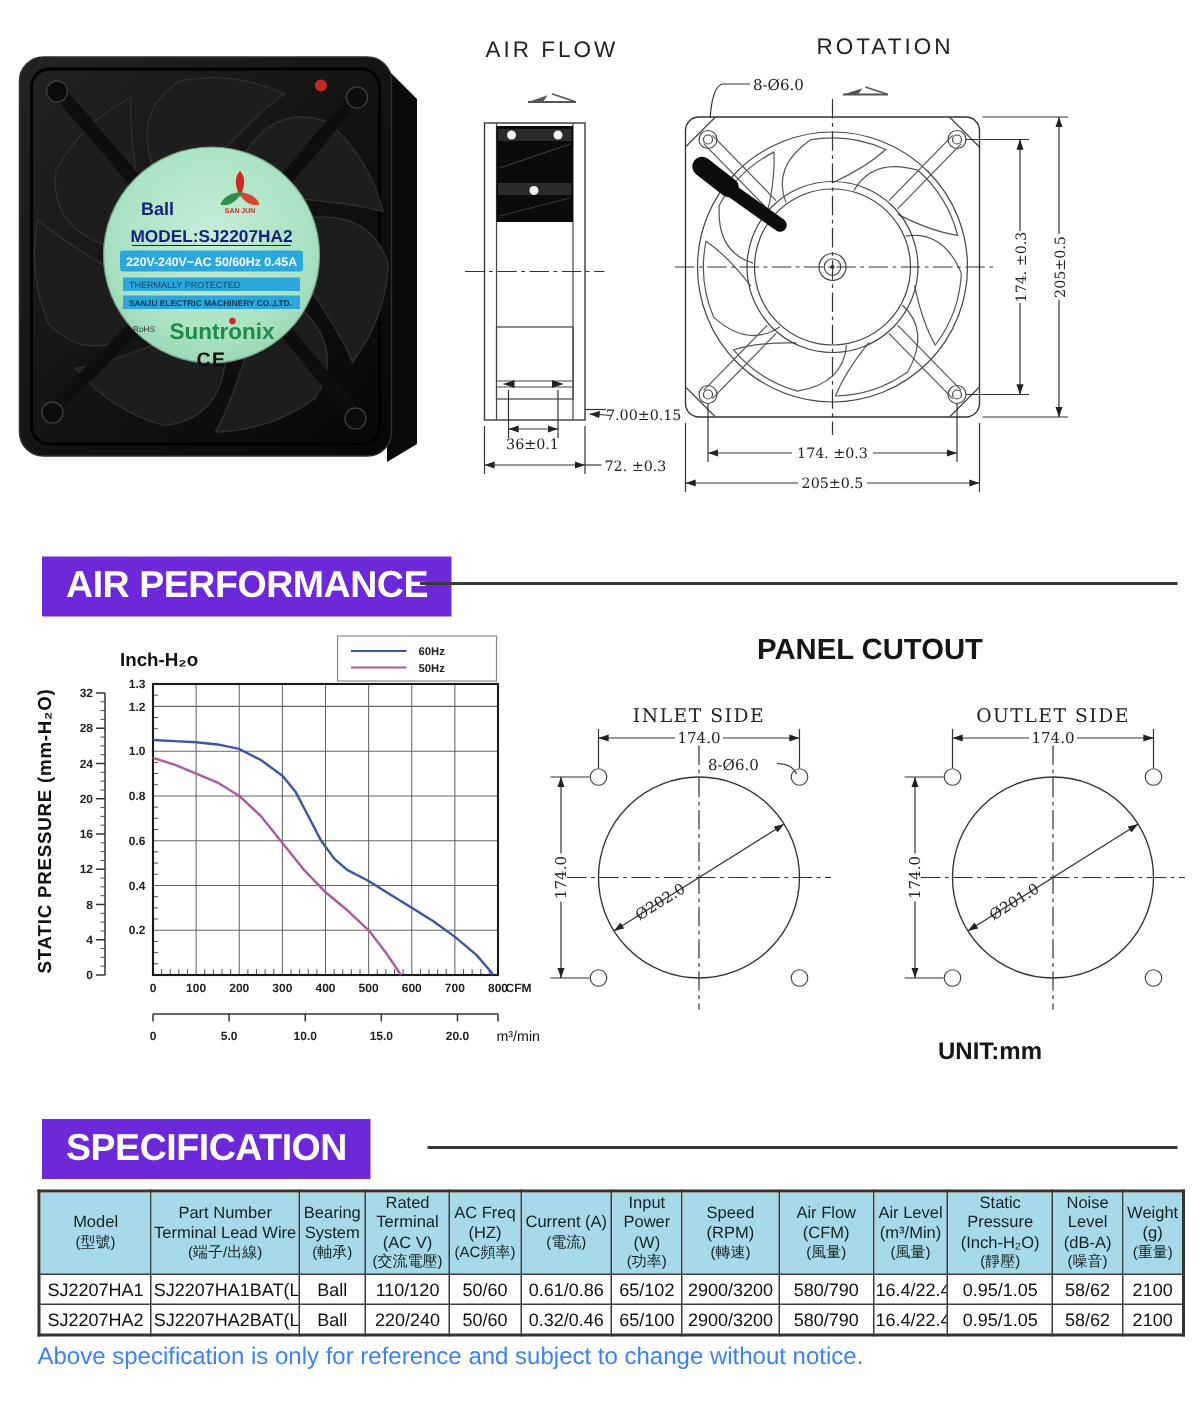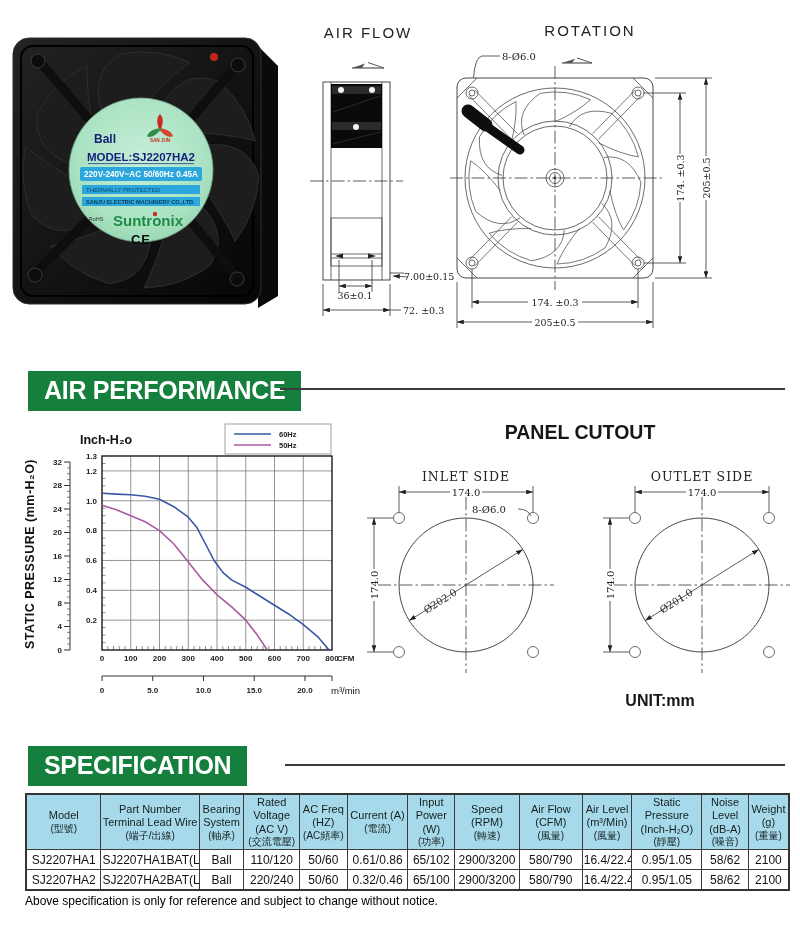--- a/index.html
+++ b/index.html
@@ -1,20 +1,20 @@
 <!DOCTYPE html>
 <html><head>
 <meta charset="utf-8">
 <style>
   html,body{margin:0;padding:0;background:#fff;}
   .page{position:relative;width:800px;height:950px;background:#ffffff;overflow:hidden;
         font-family:"Liberation Sans","DejaVu Sans",sans-serif;color:#1a1a1a;}
   .abs{position:absolute;}
   .page-title{font-size:22px;font-weight:600;letter-spacing:.5px;color:#1c1c1c;text-align:center;}
-  .banner{background:#15803d;color:#fff;font-size:25px;font-weight:800;letter-spacing:-.3px;
+  .banner{background:#6d28d9;color:#fff;font-size:25px;font-weight:800;letter-spacing:-.3px;
           padding:5px 16px 6px 16px;display:inline-block;text-align:center;}
   .rule{height:2px;background:#3a3a3a;}
   svg text{font-family:"Liberation Sans","DejaVu Sans",sans-serif;}
   .cadtitle{font-size:15px;letter-spacing:2px;fill:#222;font-weight:500;}
   .dimtxt{font-family:"DejaVu Serif","Liberation Serif",serif;font-size:10px;fill:#222;}
   .dimtxt-s{font-family:"DejaVu Serif","Liberation Serif",serif;font-size:9.5px;fill:#222;}
   .sideTitle{font-family:"DejaVu Serif","Liberation Serif",serif;font-size:12.5px;letter-spacing:1px;fill:#222;}
   .thin{stroke:#333;stroke-width:.9;fill:none;}
   .thin2{stroke:#444;stroke-width:.8;fill:none;}
   .dim{stroke:#333;stroke-width:.8;fill:none;}
@@ -22,21 +22,21 @@
   .tick-label{font-size:8px;font-weight:bold;fill:#222;}
   
   .spec-table{border-collapse:collapse;table-layout:fixed;width:765px;
               border:2px solid #343434;background:#fff;}
   .spec-table th,.spec-table td{border:1px solid #3c3c3c;text-align:center;vertical-align:middle;
               padding:1px 1px;overflow:hidden;}
   .spec-table th{background:#a6d9ea;font-weight:normal;}
   .th-en{font-size:11px;line-height:1.22;color:#15201f;}
   .th-zh{font-size:10px;line-height:1.2;color:#15201f;}
   .spec-table td{font-size:12px;height:17px;color:#111;}
-  .notes{font-size:12px;color:#000000;line-height:1.45;}
+  .notes{font-size:16px;color:#3b82f6;line-height:1.45;}
   .notes .zh{font-weight:bold;}
 </style>
 </head>
 <body>
 
 <div class="page">
 
 
   <svg class="abs" style="left:8px;top:30px;" width="272" height="292" viewBox="0 0 272 292">
     <defs>
@@ -478,21 +478,21 @@
           </th>
           <th>
             <div class="th-en">Part Number Terminal Lead Wire</div>
             <div class="th-zh">(端子/出線)</div>
           </th>
           <th>
             <div class="th-en">Bearing System</div>
             <div class="th-zh">(軸承)</div>
           </th>
           <th>
-            <div class="th-en">Rated Voltage (AC V)</div>
+            <div class="th-en">Rated Terminal (AC V)</div>
             <div class="th-zh">(交流電壓)</div>
           </th>
           <th>
             <div class="th-en">AC Freq (HZ)</div>
             <div class="th-zh">(AC頻率)</div>
           </th>
           <th>
             <div class="th-en">Current (A)</div>
             <div class="th-zh">(電流)</div>
           </th>

